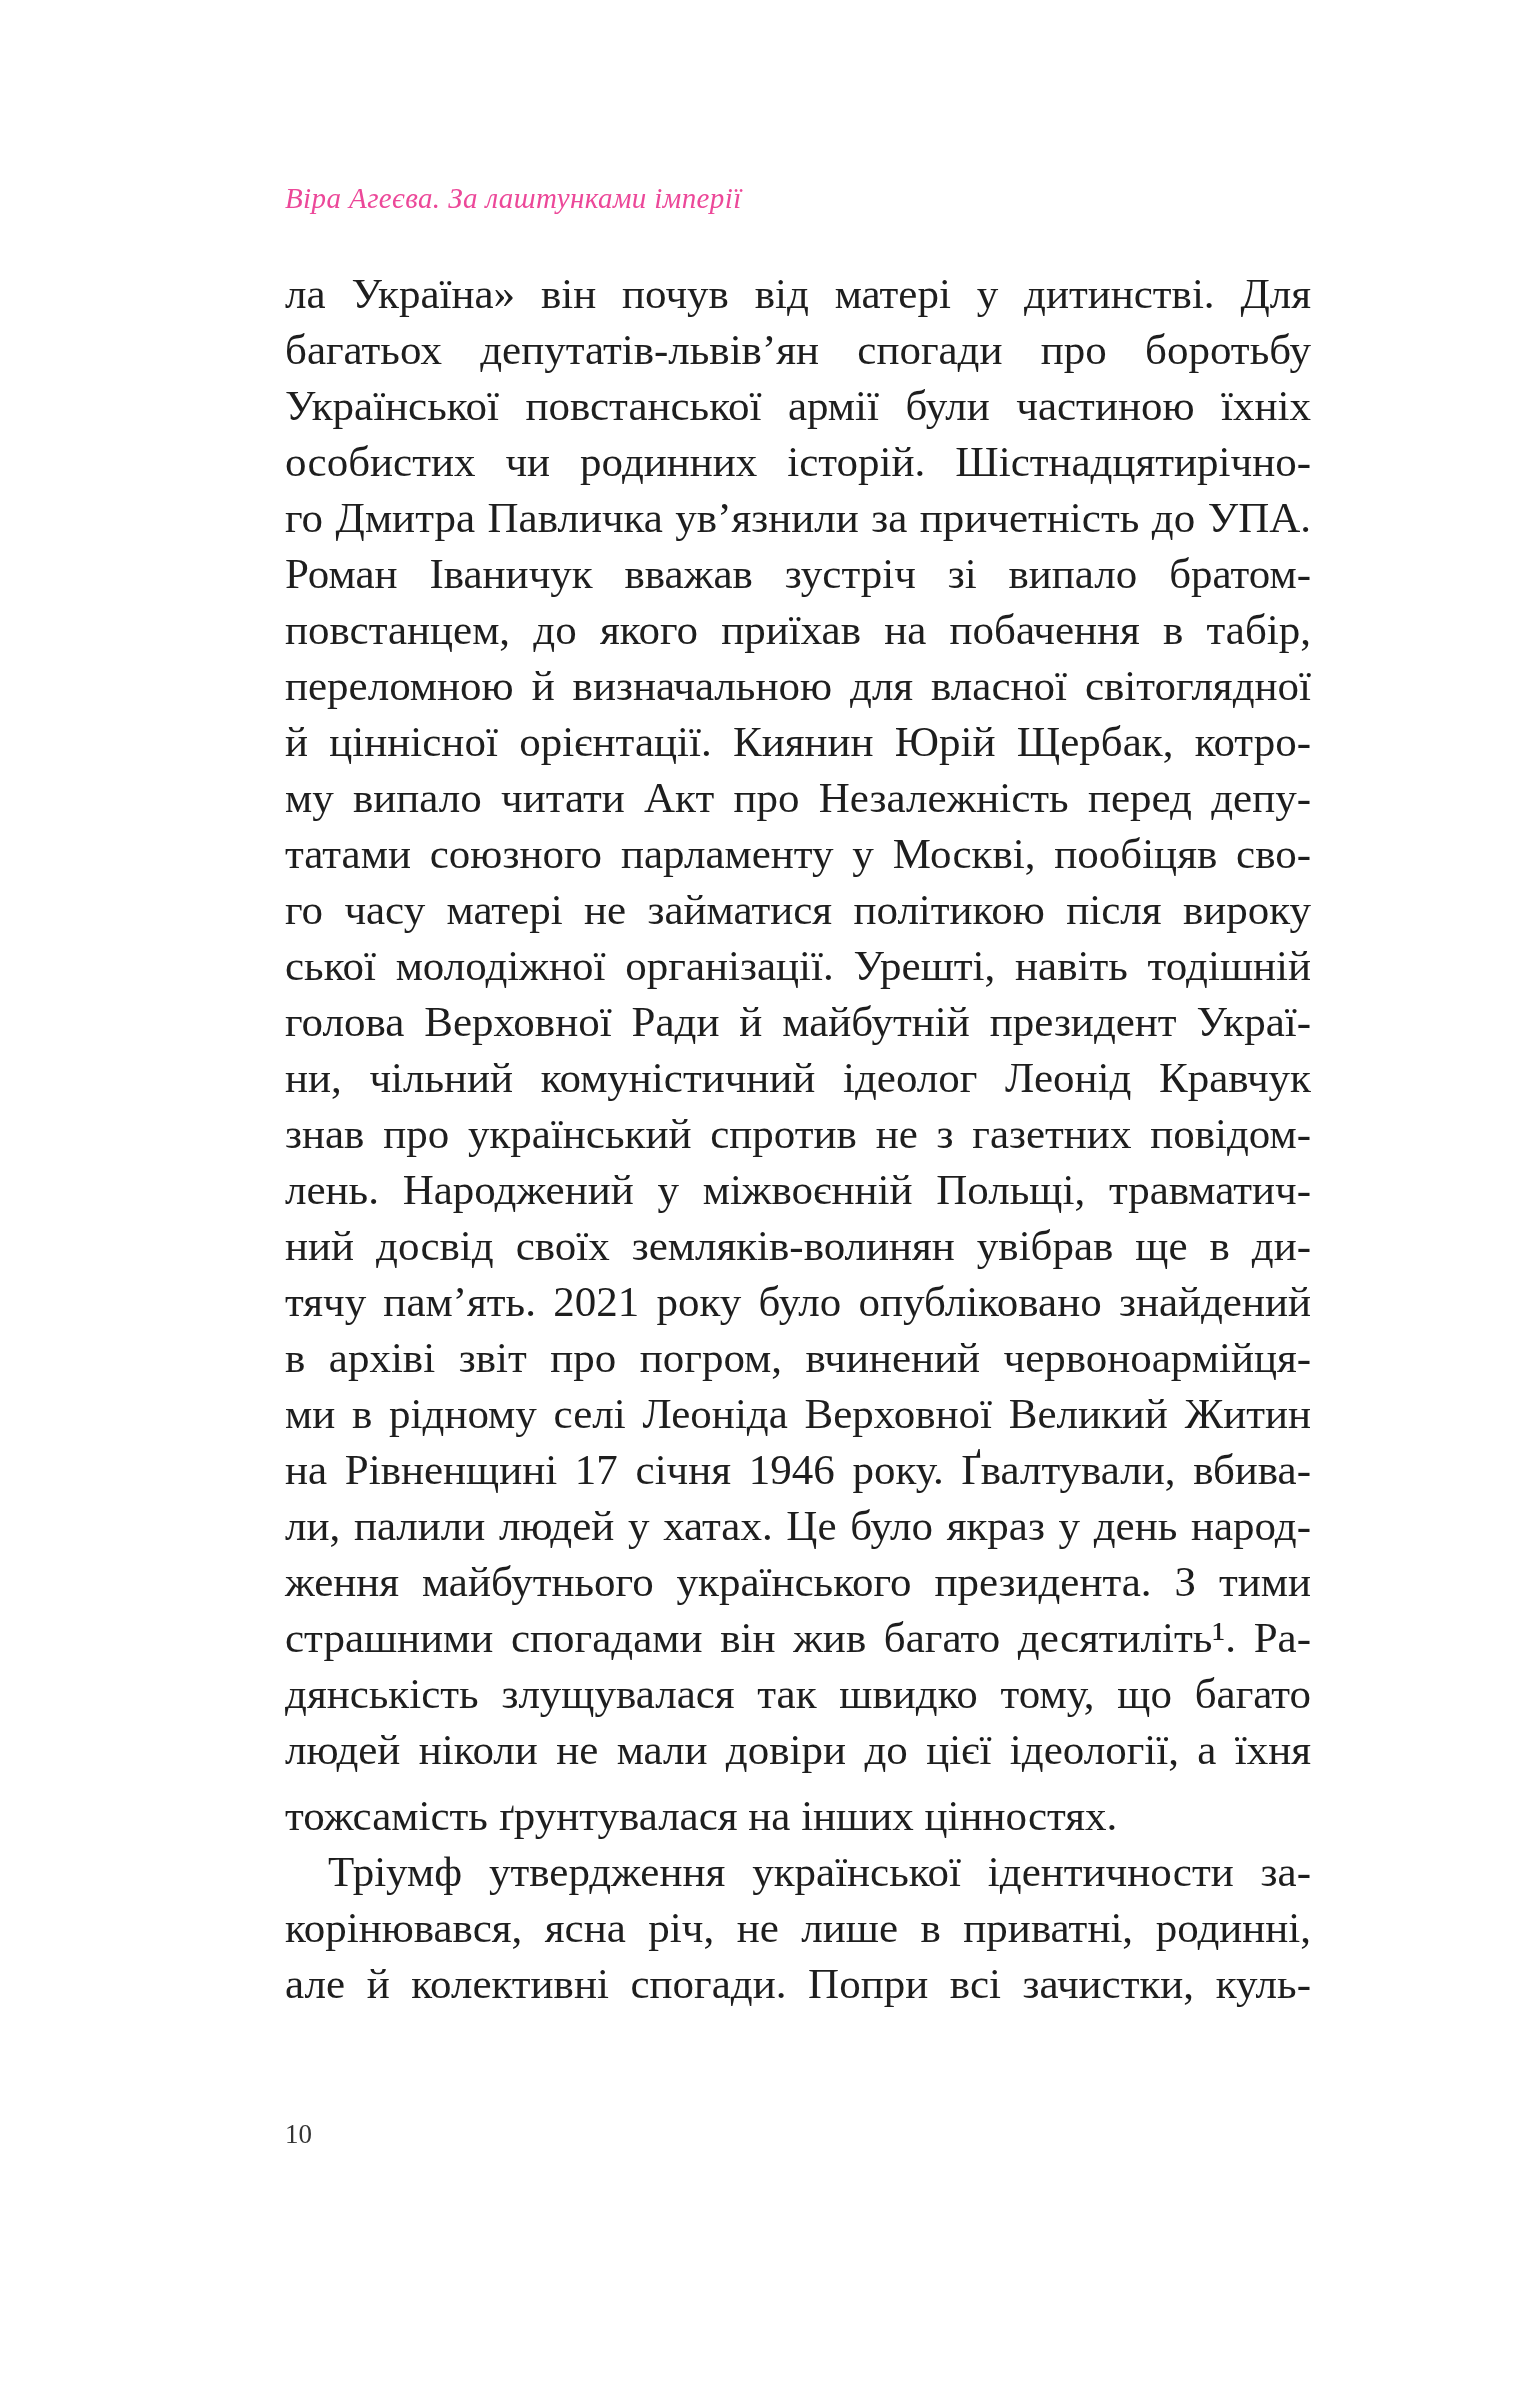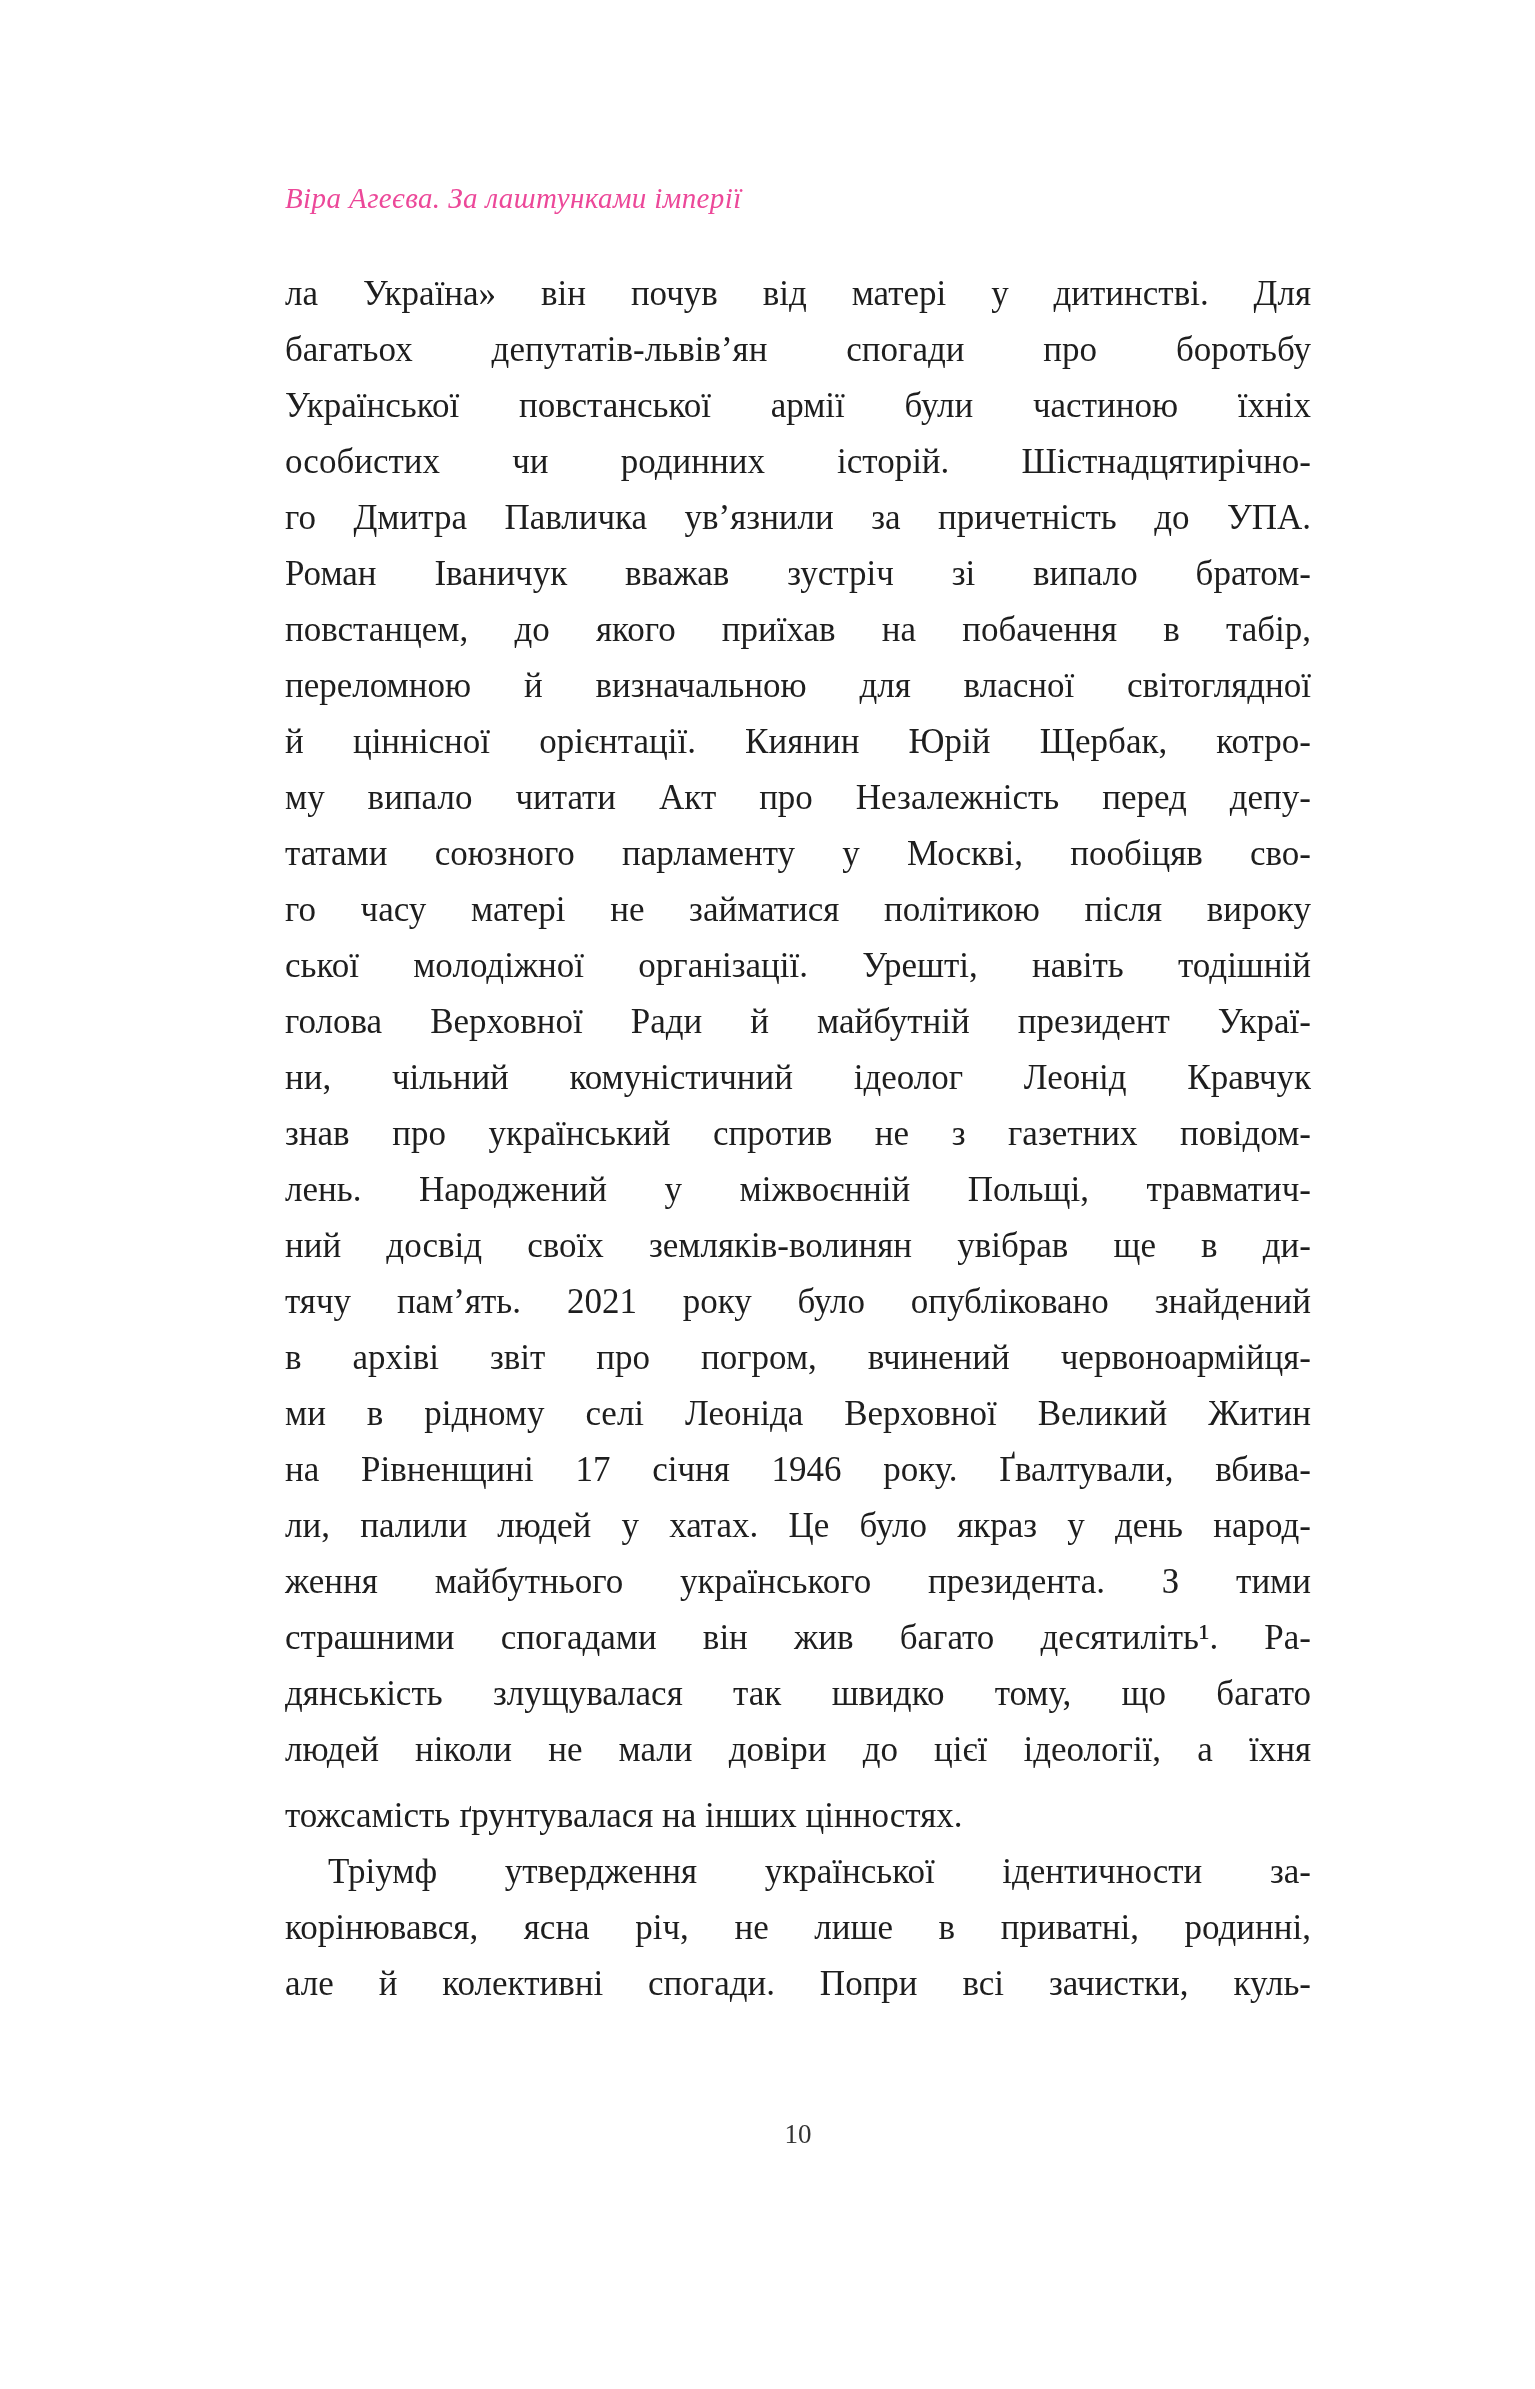--- a/index.html
+++ b/index.html
@@ -30,42 +30,42 @@
     color: #ec4899;
     letter-spacing: 0.4px;
     white-space: nowrap;
   }
   .text-block {
     position: absolute;
     left: 285px;
     top: 266px;
     width: 1026px;
     color: #1e1e1e;
-    font-size: 35px;
+    font-size: 43px;
     line-height: 56px;
   }
   .body-line {
     text-align: justify;
     text-align-last: justify;
     height: 56px;
     white-space: nowrap;
   }
   .body-line.para-end {
     text-align-last: left;
     margin-top: 10px;
   }
   .body-line.indent {
     text-indent: 43px;
   }
   .page-number {
     position: absolute;
     left: 285px;
     top: 2118px;
     width: 1026px;
-    text-align: center;
+    text-align: left;
     font-size: 27px;
     line-height: 32px;
     color: #343434;
   }
 </style>
 </head>
 <body>
 
 <div class="page">
 

